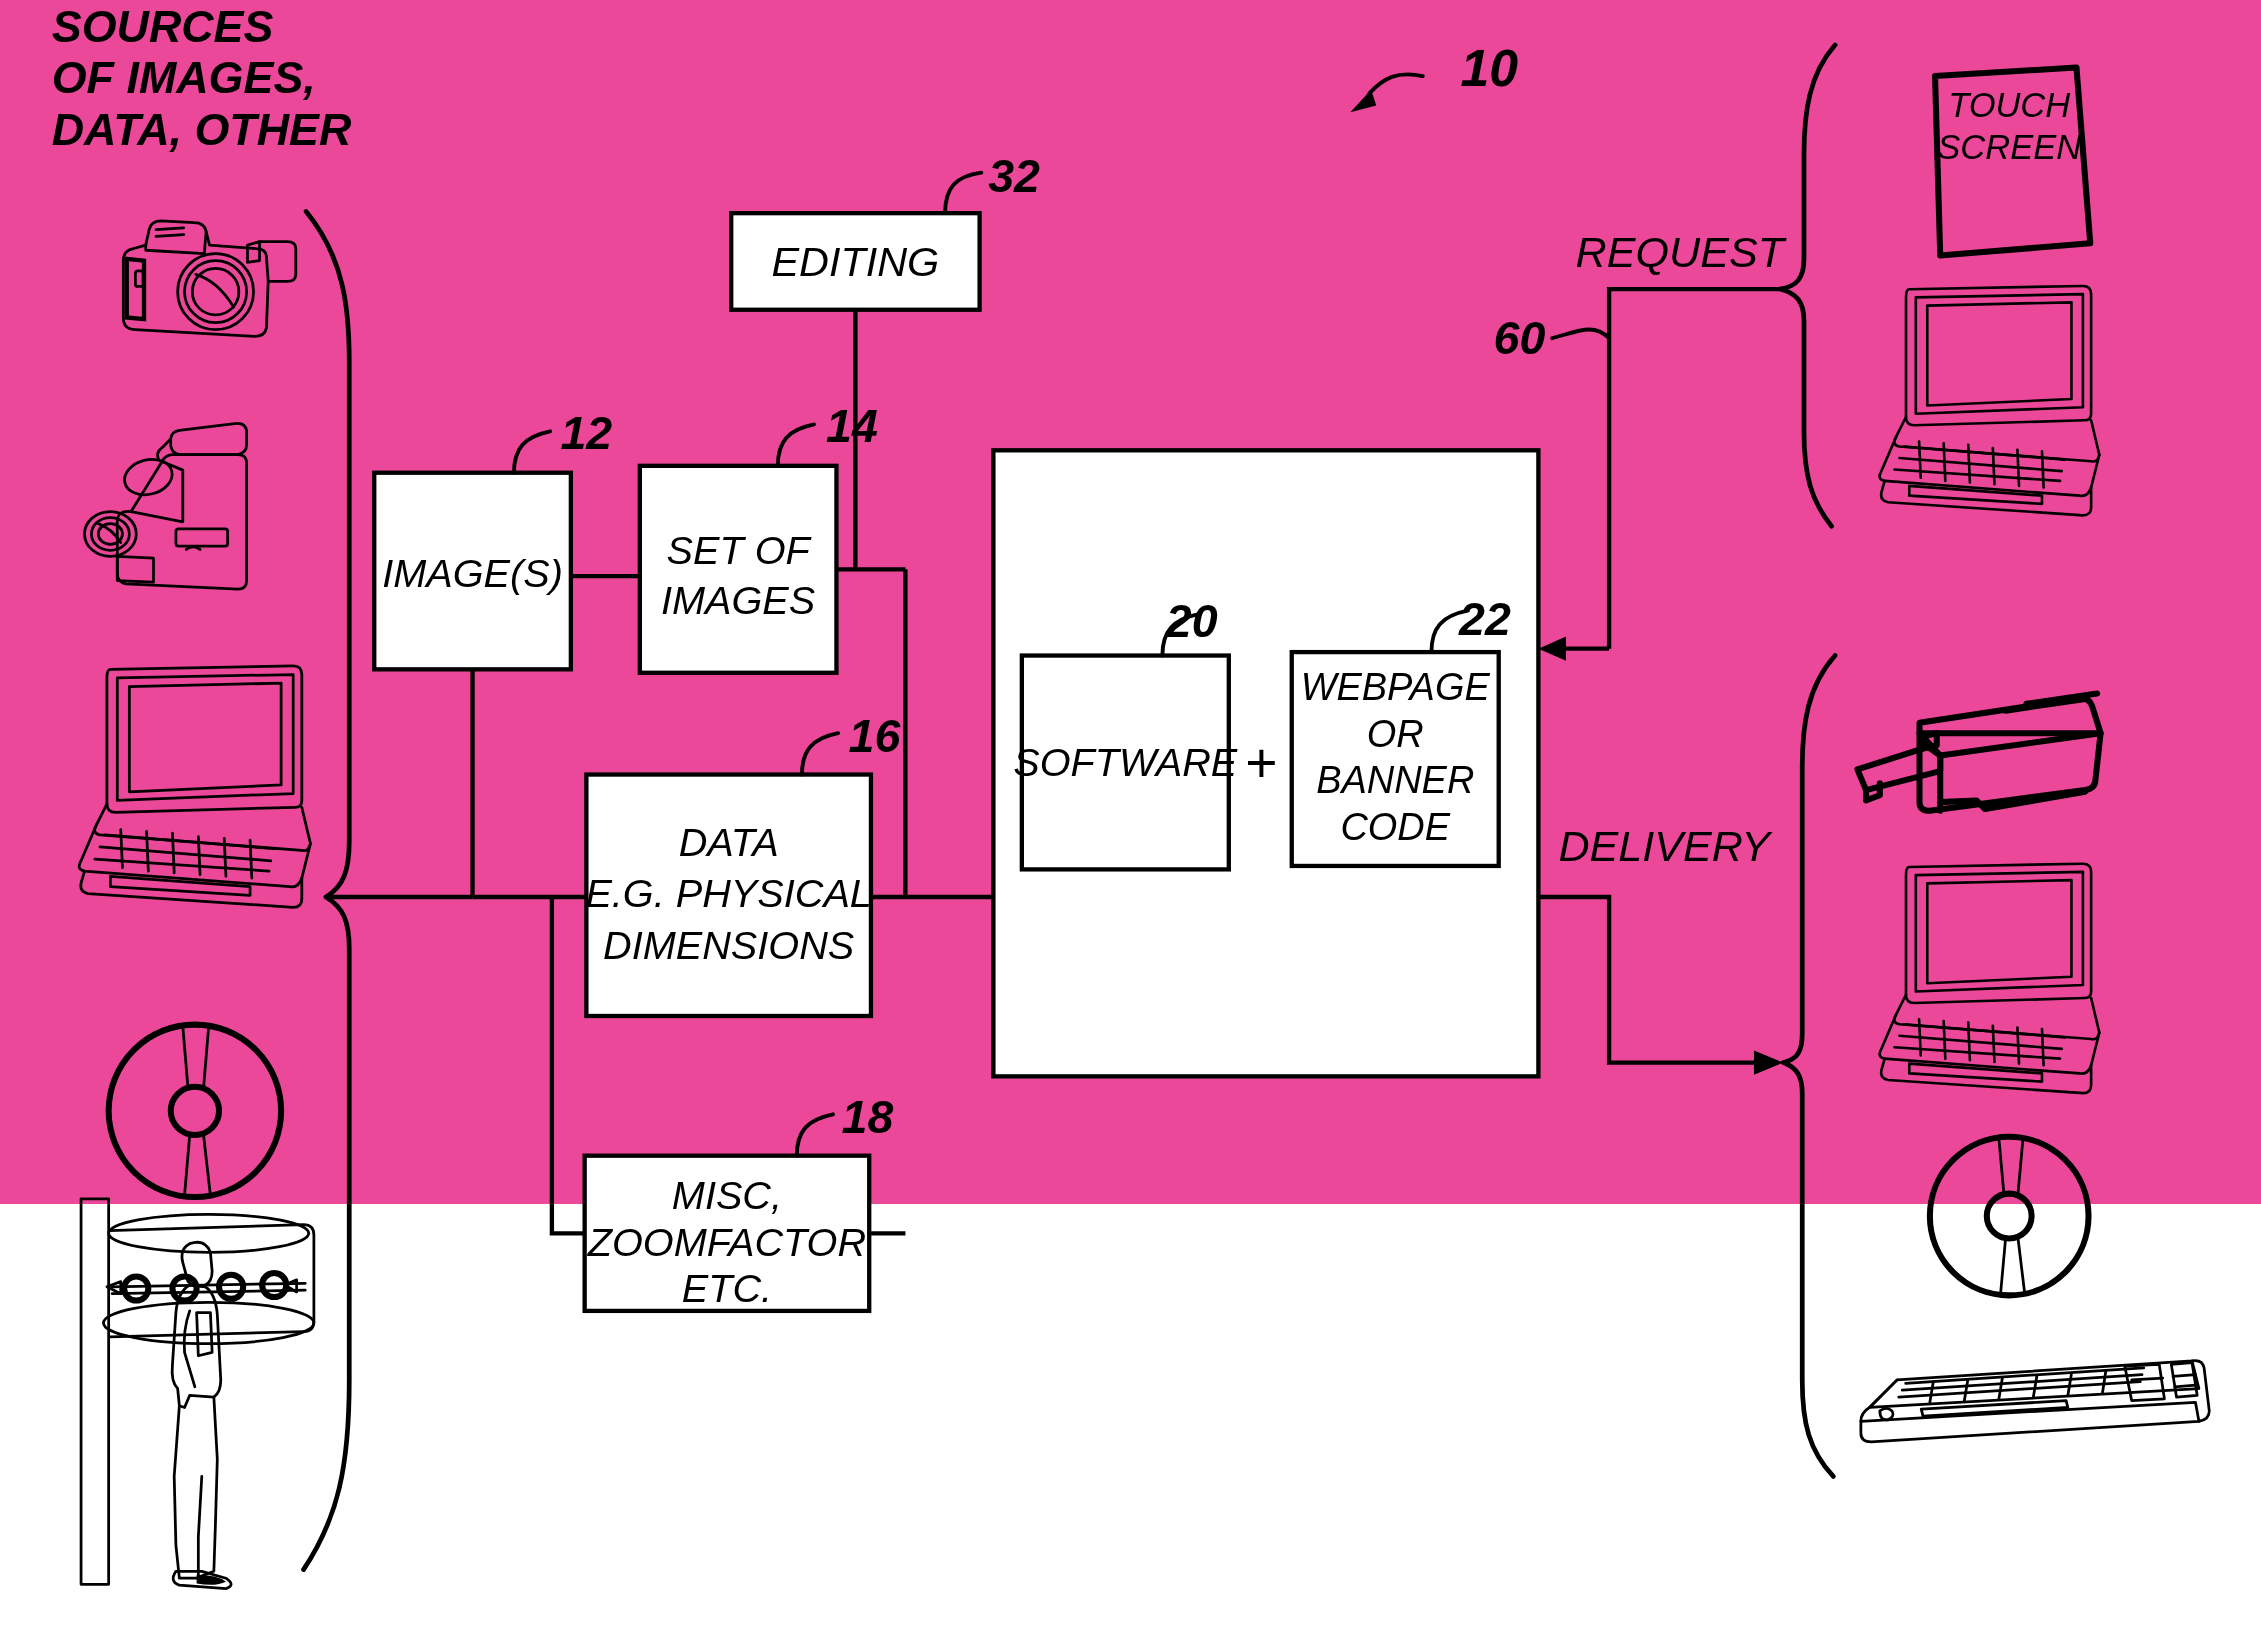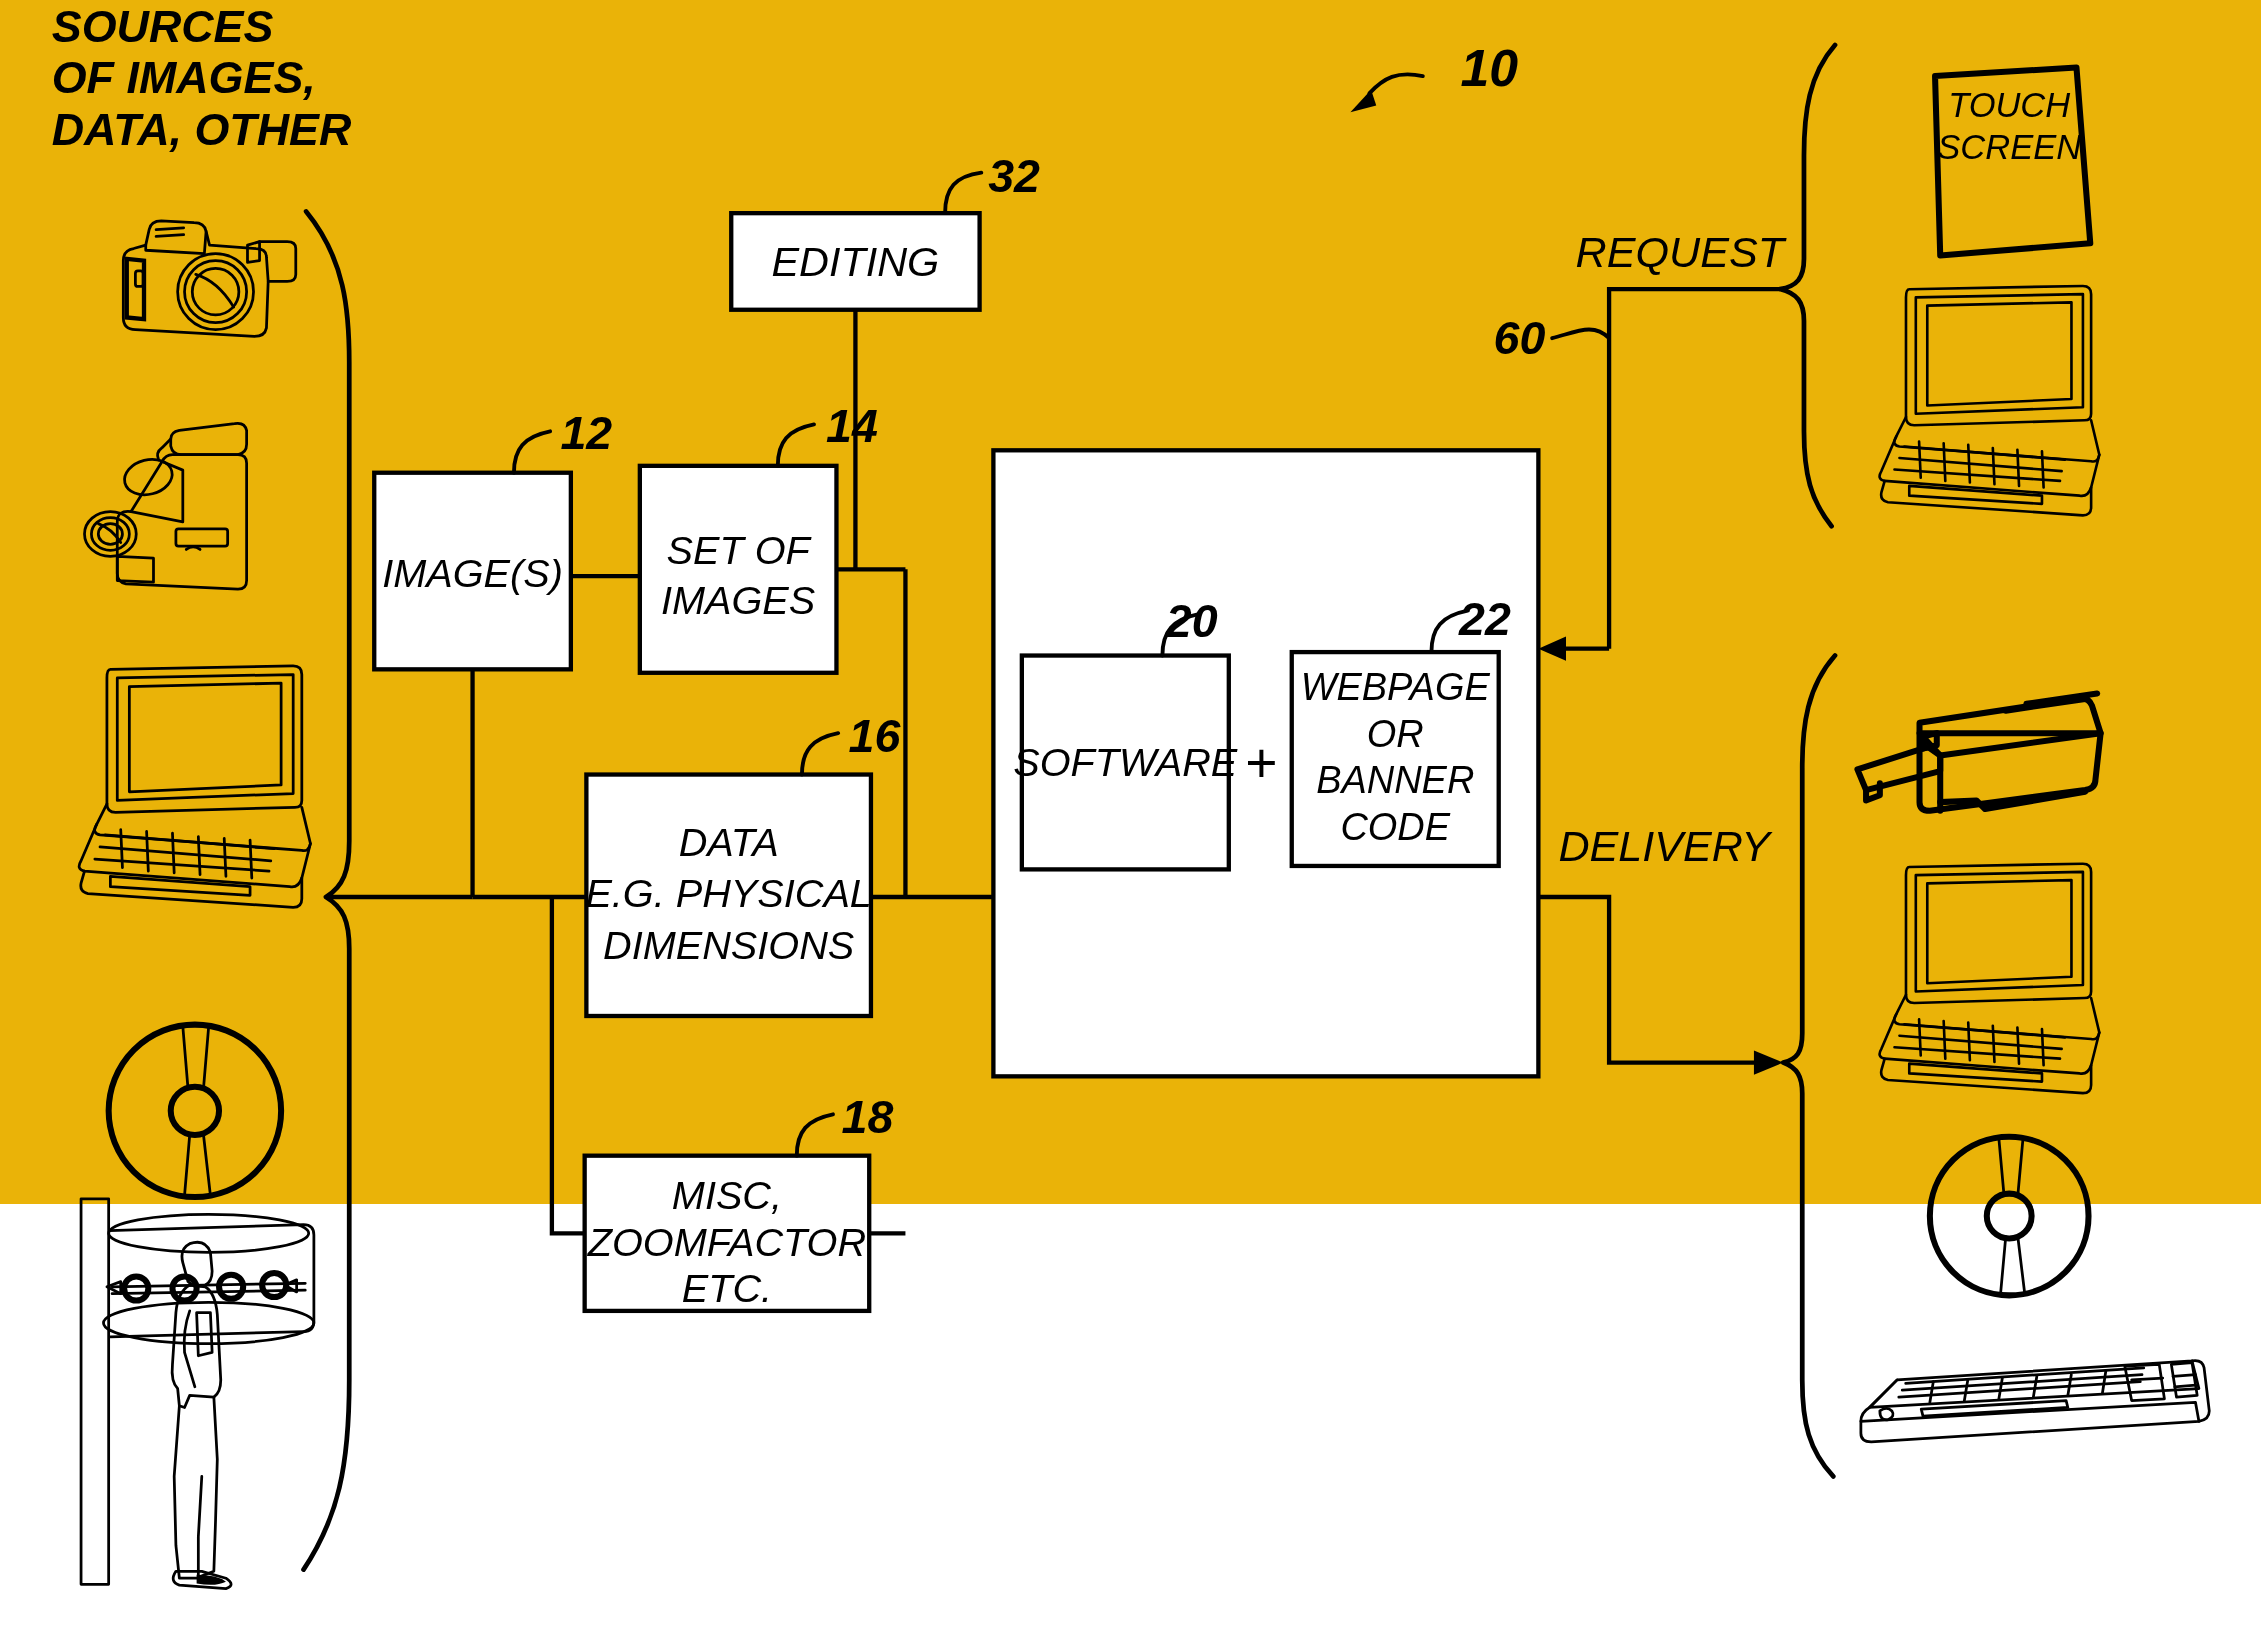--- a/index.html
+++ b/index.html
@@ -11,21 +11,21 @@
   body {
     width: 2261px;
     height: 1631px;
     overflow: hidden;
     font-family: "Liberation Sans", sans-serif;
   }
   #figure-root {
     position: relative;
     width: 2261px;
     height: 1204px;
-    background: #eab308;
+    background: #ec4899;
   }
   svg.fig {
     display: block;
     width: 2261px;
     height: 1631px;
   }
   .ln   { fill: none; stroke: #000000; stroke-width: 5; stroke-linecap: butt; stroke-linejoin: miter; }
   .ln-t { fill: none; stroke: #000000; stroke-width: 3.2; stroke-linecap: round; stroke-linejoin: round; }
   .ln-b { fill: none; stroke: #000000; stroke-width: 7; stroke-linecap: round; stroke-linejoin: round; }
   .brace{ fill: none; stroke: #000000; stroke-width: 5.5; stroke-linecap: round; stroke-linejoin: round; }

